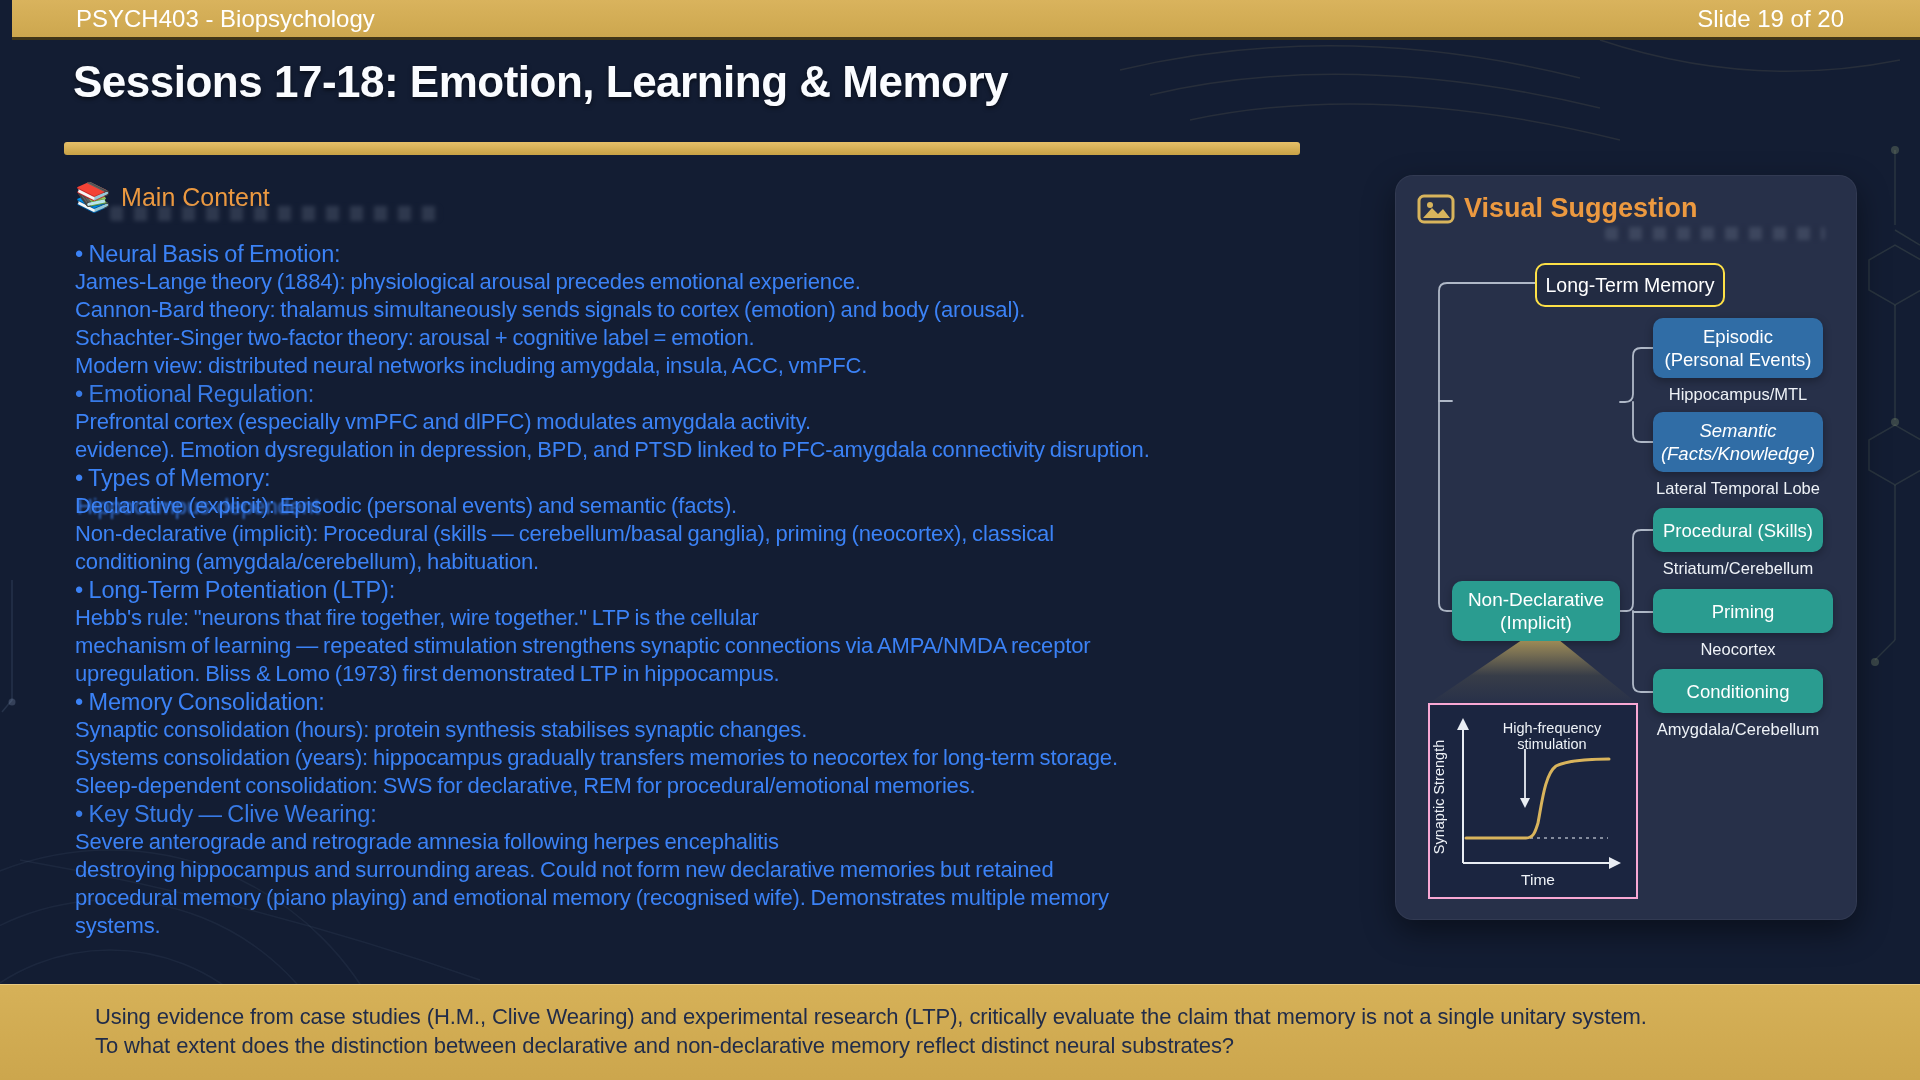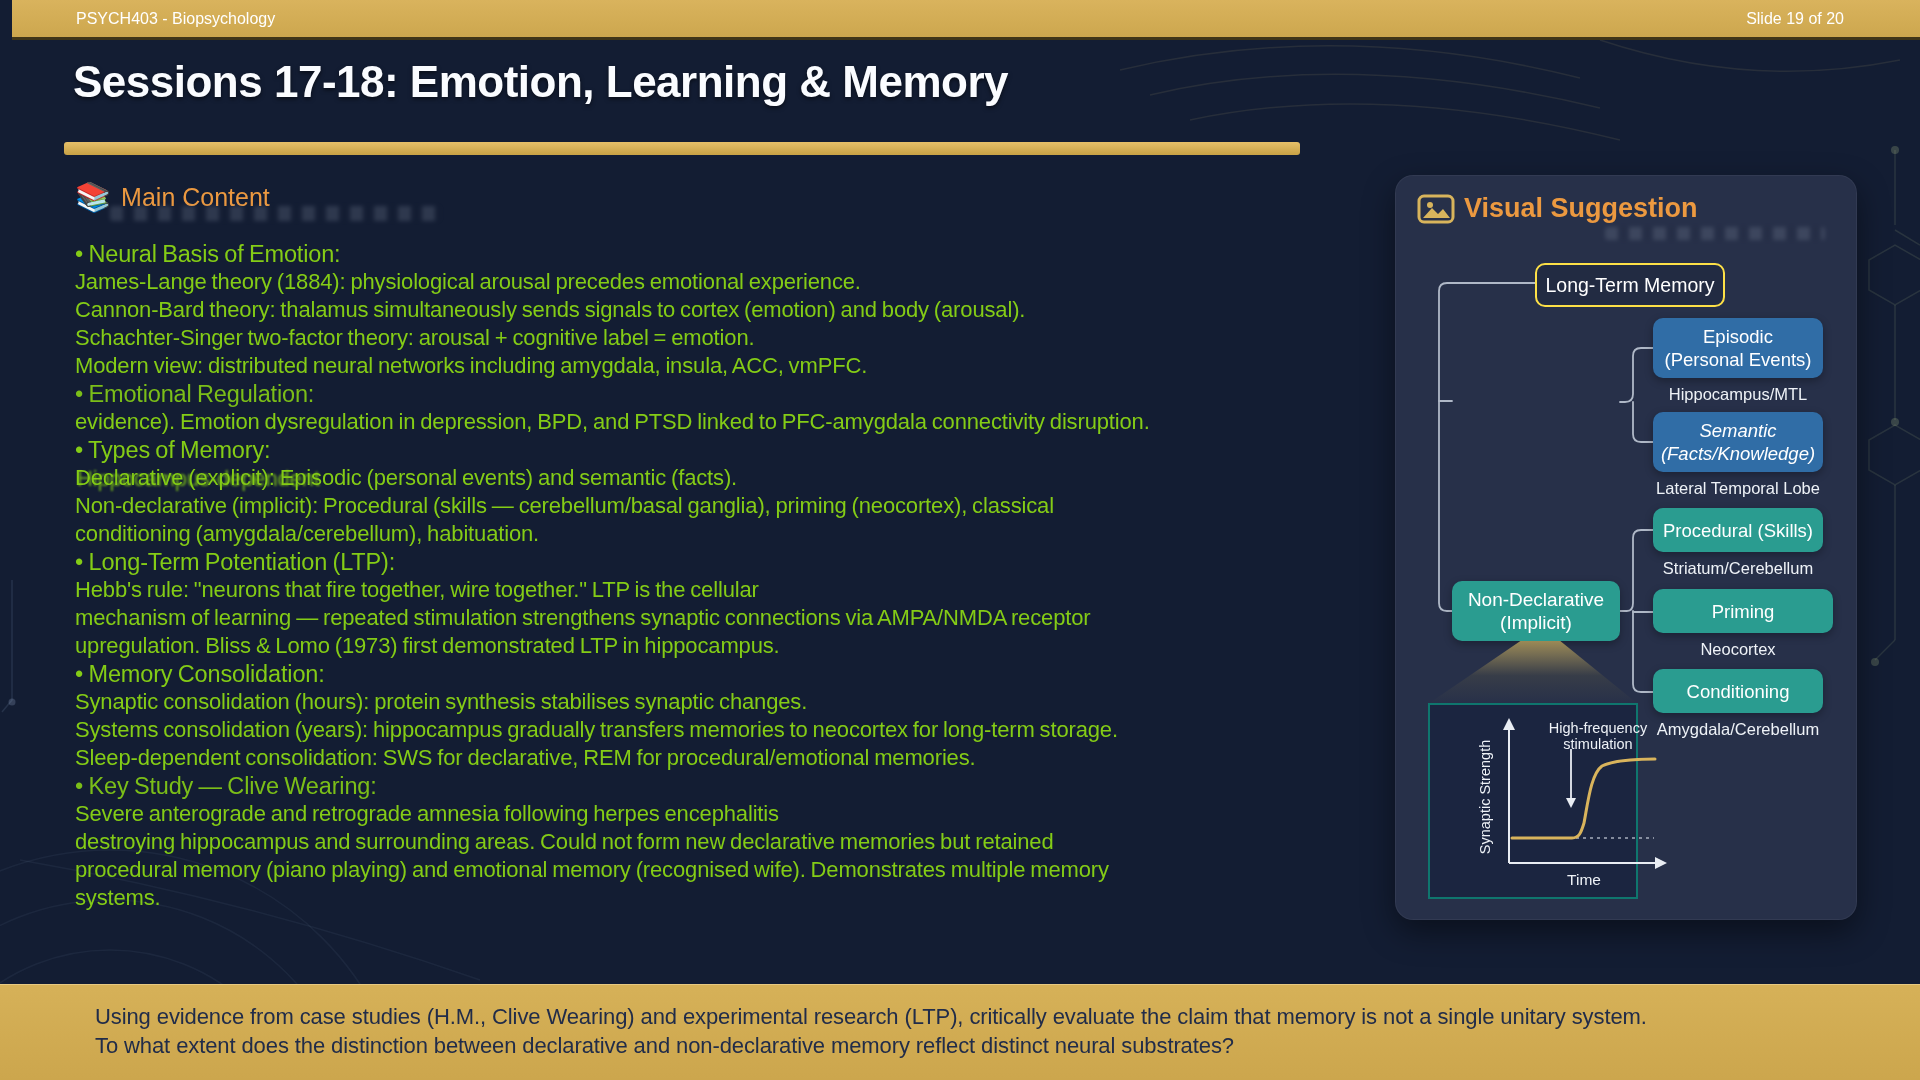--- a/index.html
+++ b/index.html
@@ -9,21 +9,21 @@
     font-family:"Liberation Sans",sans-serif;
   }
   
   .decor{position:absolute;inset:0;width:1920px;height:1080px;pointer-events:none;}
   
   .topbar{
     position:absolute;left:0;top:0;width:1920px;height:40px;box-sizing:border-box;
     background:linear-gradient(180deg,#d9b35d 0%,#cda74e 100%);
     border-bottom:3px solid rgba(38,32,12,.85);
     display:flex;align-items:center;justify-content:space-between;
-    padding:0 76px;color:#ffffff;font-size:16px;
+    padding:0 76px;color:#ffffff;font-size:24px;
   }
   .corner-notch{position:absolute;left:0;top:0;width:12px;height:43px;background:#131d33;}
   
   .slide-title{
     position:absolute;left:73px;top:57px;margin:0;
     font-size:44px;font-weight:bold;color:#fafcff;letter-spacing:-.5px;
     text-shadow:0 2px 4px rgba(0,0,0,.55);
   }
   .title-rule{
     position:absolute;left:64px;top:142px;width:1236px;height:13px;border-radius:3px;
@@ -33,21 +33,21 @@
   .content-head{position:absolute;left:75px;top:183px;display:flex;align-items:center;gap:10px;}
   .content-head .emoji{font-size:29px;line-height:1;}
   .content-head h2{margin:0;font-size:25px;font-weight:normal;color:#ec9940;}
   .smudge{
     border-radius:3px;filter:blur(2.2px);opacity:.55;
     background:repeating-linear-gradient(90deg,rgba(120,130,150,.5) 0 13px,rgba(28,34,52,.2) 13px 24px);
   }
   .smudge.s1{position:absolute;left:110px;top:206px;width:330px;height:15px;}
   .body-text{
     position:absolute;left:75px;top:240px;width:1175px;
-    color:#84cc16;font-size:22px;line-height:28px;
+    color:#3b82f6;font-size:22px;line-height:28px;
     word-spacing:-1px;letter-spacing:-.15px;
   }
   .body-text p{margin:0;}
   .body-text p.head{font-size:23.5px;}
   .g6{margin-top:6px;}
   .g8{margin-top:9px;}
   .pull-up{margin-top:-17px;filter:blur(.5px);opacity:.92;}
   .overlap{position:relative;}
   .overlap .ghost{position:absolute;left:2px;top:1px;filter:blur(1.3px);opacity:.8;}
   
@@ -80,21 +80,21 @@
   .n-cond{left:258px;top:494px;width:170px;height:44px;}
   .region{position:absolute;left:258px;width:170px;text-align:center;color:#eef2f7;font-size:16.5px;}
   .r-epi{top:210px;} .r-sem{top:304px;} .r-proc{top:384px;} .r-prim{top:465px;} .r-cond{top:545px;}
   .callout{
     position:absolute;left:33px;top:466px;width:210px;height:63px;
     background:linear-gradient(180deg,rgba(187,163,93,.8) 0%,rgba(85,84,70,.35) 55%,rgba(39,48,73,.05) 100%);
     clip-path:polygon(44% 0,63% 0,100% 100%,0 100%);
   }
   .graph-box{
     position:absolute;left:33px;top:528px;width:210px;height:196px;box-sizing:border-box;
-    background:#1b2540;border:2px solid #0f766e;padding-left:46px;
+    background:#1b2540;border:2px solid #f9a8d4;
   }
   
   .bottom-bar{
     position:absolute;left:0;top:984px;width:1920px;height:96px;box-sizing:border-box;
     background:linear-gradient(180deg,#d6b158,#cca64d);
     border-top:1px solid rgba(255,232,175,.55);
   }
   .bottom-bar p{
     position:absolute;left:95px;top:17px;margin:0;max-width:1580px;
     color:#212c49;font-size:22px;line-height:29px;letter-spacing:-.1px;
@@ -150,20 +150,21 @@
 </div>
 <div class="smudge s1"></div>
 
 <section class="body-text">
   <p class="head">• Neural Basis of Emotion:</p>
   <p>James-Lange theory (1884): physiological arousal precedes emotional experience.</p>
   <p>Cannon-Bard theory: thalamus simultaneously sends signals to cortex (emotion) and body (arousal).</p>
   <p>Schachter-Singer two-factor theory: arousal + cognitive label = emotion.</p>
   <p>Modern view: distributed neural networks including amygdala, insula, ACC, vmPFC.</p>
   <p class="head pull-up">• Emotional Regulation:</p>
+  <p>Prefrontal cortex (especially vmPFC and dlPFC) modulates amygdala activity.</p>
   <p>evidence). Emotion dysregulation in depression, BPD, and PTSD linked to PFC-amygdala connectivity disruption.</p>
   <p class="head g8">• Types of Memory:</p>
   <p class="overlap g6">
     <span class="ghost">Hippocampus-dependent</span>
     <span>Declarative (explicit): Episodic (personal events) and semantic (facts).</span>
   </p>
   <p>Non-declarative (implicit): Procedural (skills — cerebellum/basal ganglia), priming (neocortex), classical</p>
   <p>conditioning (amygdala/cerebellum), habituation.</p>
   <p class="head g8">• Long-Term Potentiation (LTP):</p>
   <p>Hebb's rule: "neurons that fire together, wire together." LTP is the cellular</p>

